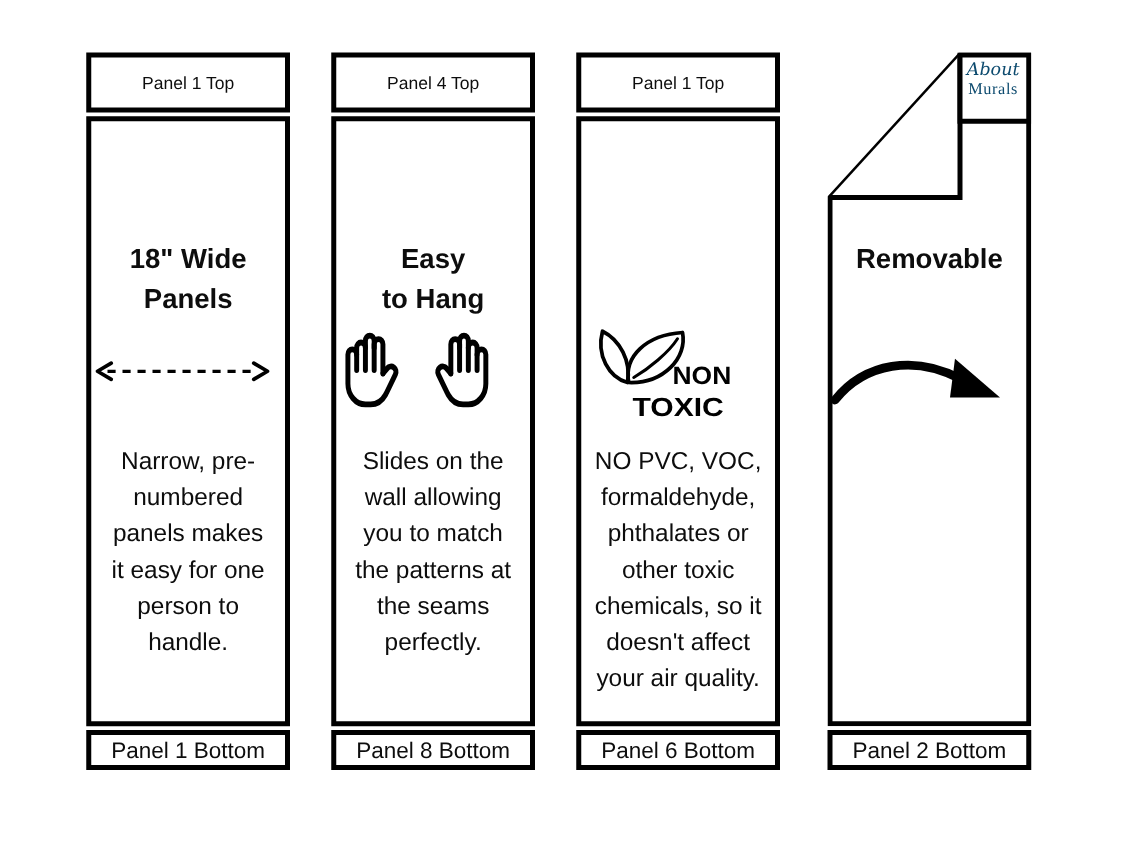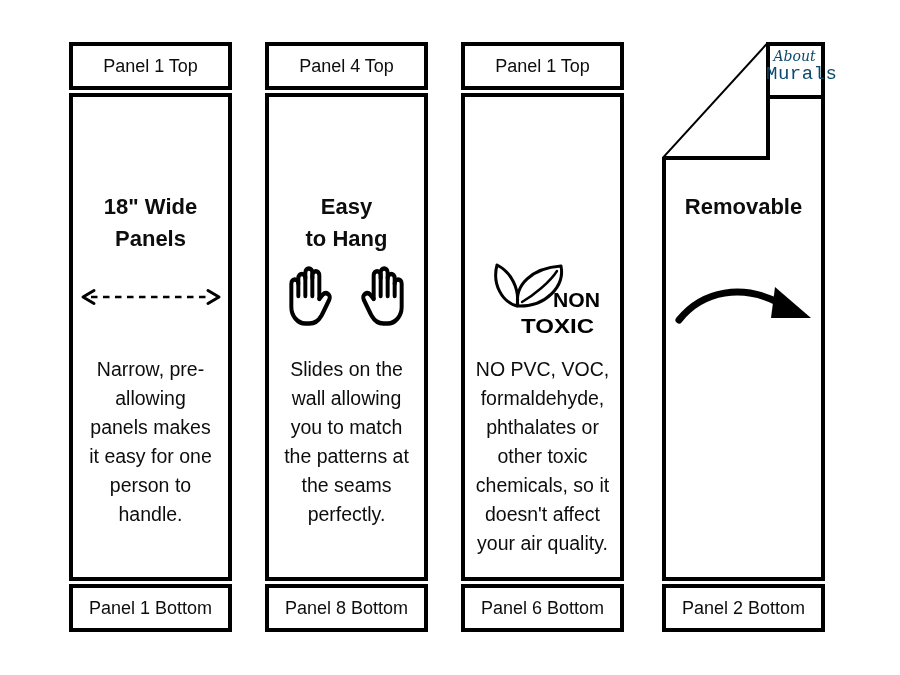--- a/index.html
+++ b/index.html
@@ -5,42 +5,42 @@
   html,body{margin:0;padding:0;background:#ffffff;}
   .canvas{
     position:relative;width:900px;height:675px;background:#ffffff;
     font-family:"Liberation Sans",sans-serif;color:#0d0d0d;overflow:hidden;
   }
   .panel{position:absolute;top:42px;width:163px;height:590px;}
   .box{
     position:absolute;left:0;right:0;border:4px solid #000;background:#fff;
     box-sizing:border-box;display:flex;align-items:center;justify-content:center;
   }
-  .p-header{top:0;height:48px;font-size:18px;}
-  .p-footer{top:542px;height:48px;font-size:18px;}
+  .p-header{top:0;height:48px;font-size:14px;}
+  .p-footer{top:542px;height:32px;font-size:18px;}
   .p-body{top:51px;height:488px;border:4px solid #000;background:#fff;
     box-sizing:border-box;position:absolute;left:0;right:0;}
   .title{
     position:absolute;left:0;right:0;text-align:center;font-weight:bold;
     font-size:22px;line-height:32px;white-space:pre-wrap;
   }
   .para{
     position:absolute;left:0;right:0;text-align:center;font-size:19.5px;
     line-height:29px;white-space:pre-wrap;
   }
-  .icon-wrap{position:absolute;left:0;right:0;display:flex;justify-content:center;align-items:center;}
+  .icon-wrap{position:absolute;left:0;right:0;display:flex;align-items:center;}
   .hands{gap:17px;}
   
   .sheet-svg{position:absolute;left:0;top:0;}
   .logo{
     position:absolute;left:104px;top:7px;width:57px;height:48px;text-align:center;
     color:#0c4a6e;line-height:1.1;
   }
   .logo-top{display:block;font-family:"DejaVu Serif",serif;font-style:italic;font-size:14px;}
-  .logo-bottom{display:block;font-family:Liberation Mono, monospace;font-size:19px;letter-spacing:.5px;}
+  .logo-bottom{display:block;font-family:Liberation Serif, serif;font-size:13px;letter-spacing:.5px;}
   svg{display:block;}
 </style>
 </head>
 <body>
 
 <div class="canvas">
 
   <div class="panel" style="left:69px">
     <div class="box p-header">
       <span>Panel 1 Top</span>
@@ -49,21 +49,21 @@
       <div class="title" style="top:94px">18" Wide
 Panels</div>
       <div class="icon-wrap" style="top:191px">
         <svg width="146" height="18" viewBox="0 0 146 18">
           <line x1="13" y1="9" x2="133" y2="9" stroke="#000" stroke-width="2.6" stroke-dasharray="6.5 5.5"></line>
           <path d="M16 2.5 L5 9 L16 15.5" fill="none" stroke="#000" stroke-width="3" stroke-linecap="round" stroke-linejoin="round"></path>
           <path d="M130 2.5 L141 9 L130 15.5" fill="none" stroke="#000" stroke-width="3" stroke-linecap="round" stroke-linejoin="round"></path>
         </svg>
       </div>
       <div class="para" style="top:258px">Narrow, pre-
-allowing
+numbered
 panels makes
 it easy for one
 person to
 handle.</div>
     </div>
     <div class="box p-footer">
       <span>Panel 1 Bottom</span>
     </div>
   </div>
 

